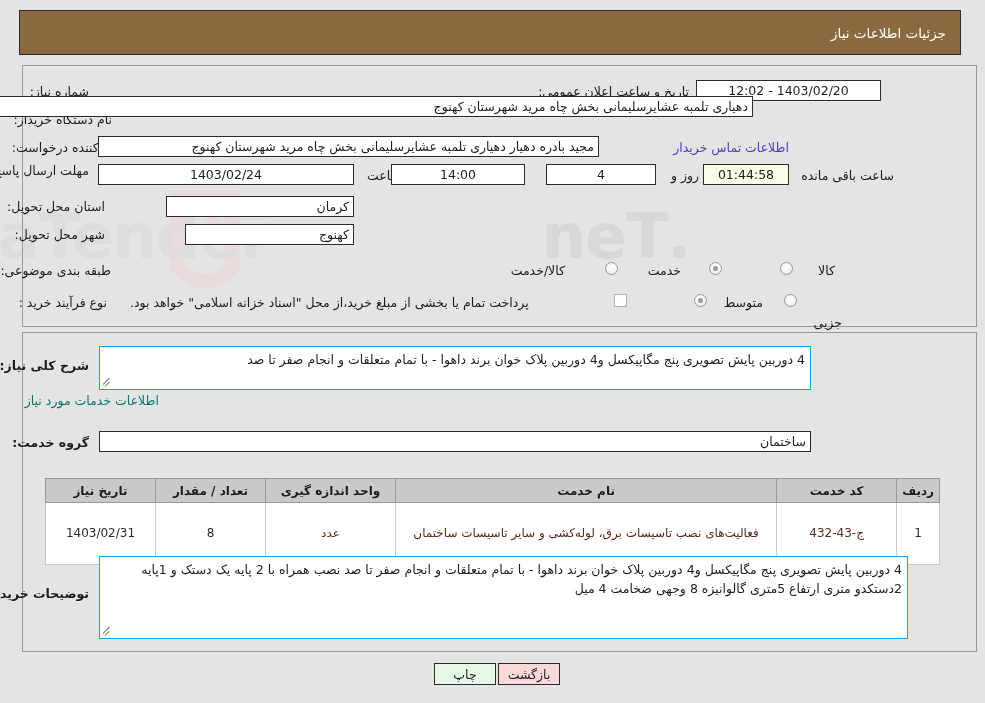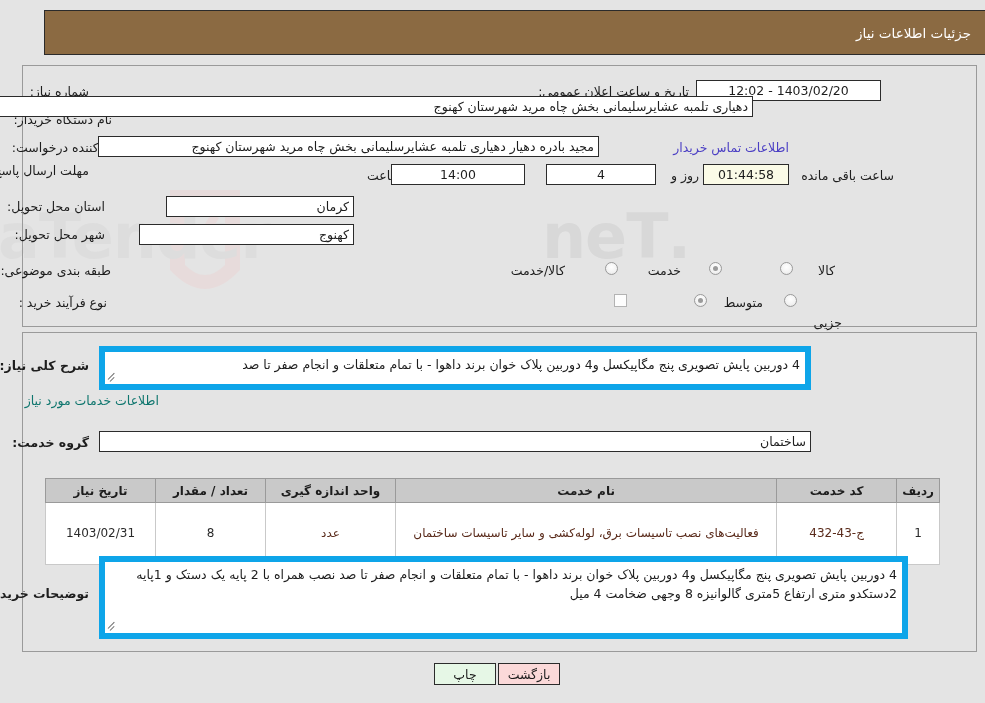--- a/index.html
+++ b/index.html
@@ -24,21 +24,21 @@
     left: 0; top: 180px;
     width: 985px; height: 200px;
     pointer-events: none;
     z-index: 0;
     opacity: .30;
   }
 
   
   .titlebar {
     position: absolute;
-    left: 44px; top: 10px;
+    left: 19px; top: 10px;
     width: 942px; height: 45px;
     background: #8b6a42;
     border: 1px solid #2b2b2b;
     display: flex;
     align-items: center;
     justify-content: flex-start;
     padding-right: 14px;
     z-index: 3;
   }
   .titlebar .t {
@@ -116,21 +116,21 @@
     width: 13px; height: 13px;
     border: 1px solid #b3b3b3;
     background: #fdfdfd;
     z-index: 5;
   }
 
   
   .ta {
     position: absolute;
     background: #ffffff;
-    border: 6px solid #0ea5e9;
+    border: 1px solid #0ea5e9;
     font-size: 12.5px;
     color: #1d1d1d;
     padding: 3px 5px;
     line-height: 19px;
     z-index: 4;
     text-align: right;
     overflow: hidden;
   }
   .ta .grip {
     position: absolute;
@@ -239,32 +239,33 @@
   <div class="lbl" style="right:873px; top:112px;">نام دستگاه خریدار:</div>
   <div class="fld" style="right:232px; top:96px; width:789px;">دهیاری تلمبه عشایرسلیمانی بخش چاه مرید شهرستان کهنوج</div>
 
   <div class="lbl" style="right:858px; top:140px;">ایجاد کننده درخواست:</div>
   <div class="fld" style="right:386px; top:136px; width:501px;">مجید بادره دهیار دهیاری تلمبه عشایرسلیمانی بخش چاه مرید شهرستان کهنوج</div>
   <div class="link" style="right:196px; top:140px;">اطلاعات تماس خریدار</div>
 
   <div class="lbl" style="right:896px; top:162px; line-height:17px; text-align:right;">
     <span>مهلت ارسال پاسخ: تا تاریخ:</span>
   </div>
+  <div class="fld center" style="right:631px; top:164px; width:256px;">1403/02/24</div>
   <div class="lbl" style="right:584px; top:168px;">ساعت</div>
   <div class="fld center" style="right:460px; top:164px; width:134px;">14:00</div>
   <div class="fld center" style="right:329px; top:164px; width:110px;">4</div>
   <div class="lbl" style="right:286px; top:168px;">روز و</div>
   <div class="fld center ivory" style="right:196px; top:164px; width:86px;">01:44:58</div>
   <div class="lbl" style="right:91px; top:168px;">ساعت باقی مانده</div>
 
   <div class="lbl" style="right:880px; top:199px;">استان محل تحویل:</div>
   <div class="fld" style="right:631px; top:196px; width:188px;">کرمان</div>
 
   <div class="lbl" style="right:880px; top:227px;">شهر محل تحویل:</div>
-  <div class="fld" style="right:631px; top:224px; width:215px;">کهنوج</div>
+  <div class="fld" style="right:631px; top:224px; width:169px;">کهنوج</div>
 
   <div class="lbl" style="right:874px; top:263px;">طبقه بندی موضوعی:</div>
 
   <div class="radio" style="right:192px; top:262px;"></div>
   <div class="lbl" style="right:150px; top:263px;">کالا</div>
 
   <div class="radio on" style="right:263px; top:262px;"></div>
 
   <div class="lbl" style="right:304px; top:263px;">خدمت</div>
 
@@ -273,20 +274,21 @@
 
   <div class="lbl" style="right:878px; top:295px;">نوع فرآیند خرید :</div>
 
   <div class="radio" style="right:188px; top:294px;"></div>
   <div class="lbl" style="right:143px; top:295px;margin-top:20px;">جزیی</div>
 
   <div class="radio on" style="right:278px; top:294px;"></div>
   <div class="lbl" style="right:222px; top:295px;">متوسط</div>
 
   <div class="chk" style="right:358px; top:294px;"></div>
+  <div class="lbl" style="right:126px; top:295px; right:auto; left:130px;">پرداخت تمام یا بخشی از مبلغ خرید،از محل "اسناد خزانه اسلامی" خواهد بود.</div>
 
   <div class="panel p2"></div>
 
   <div class="lbl bold" style="right:896px; top:358px;">شرح کلی نیاز:</div>
   <div class="ta" style="right:174px; top:346px; width:712px; height:44px;">
     <span>4 دوربین پایش تصویری پنج مگاپیکسل و4 دوربین پلاک خوان برند داهوا - با تمام متعلقات و انجام صفر تا صد</span>
     <span class="grip"></span>
   </div>
 
   <div class="sect" style="right:826px; top:393px;">اطلاعات خدمات مورد نیاز</div>

